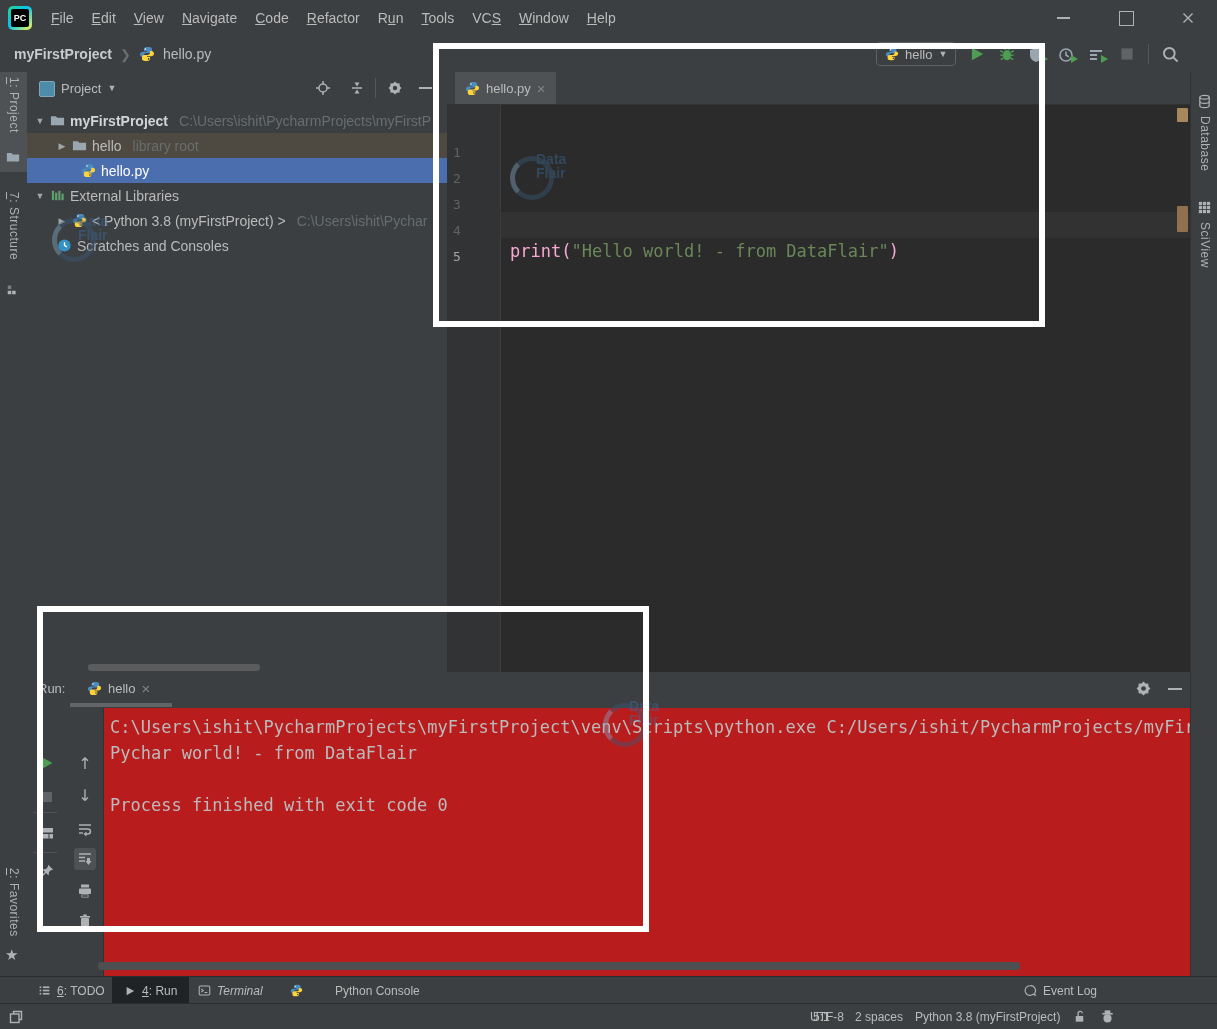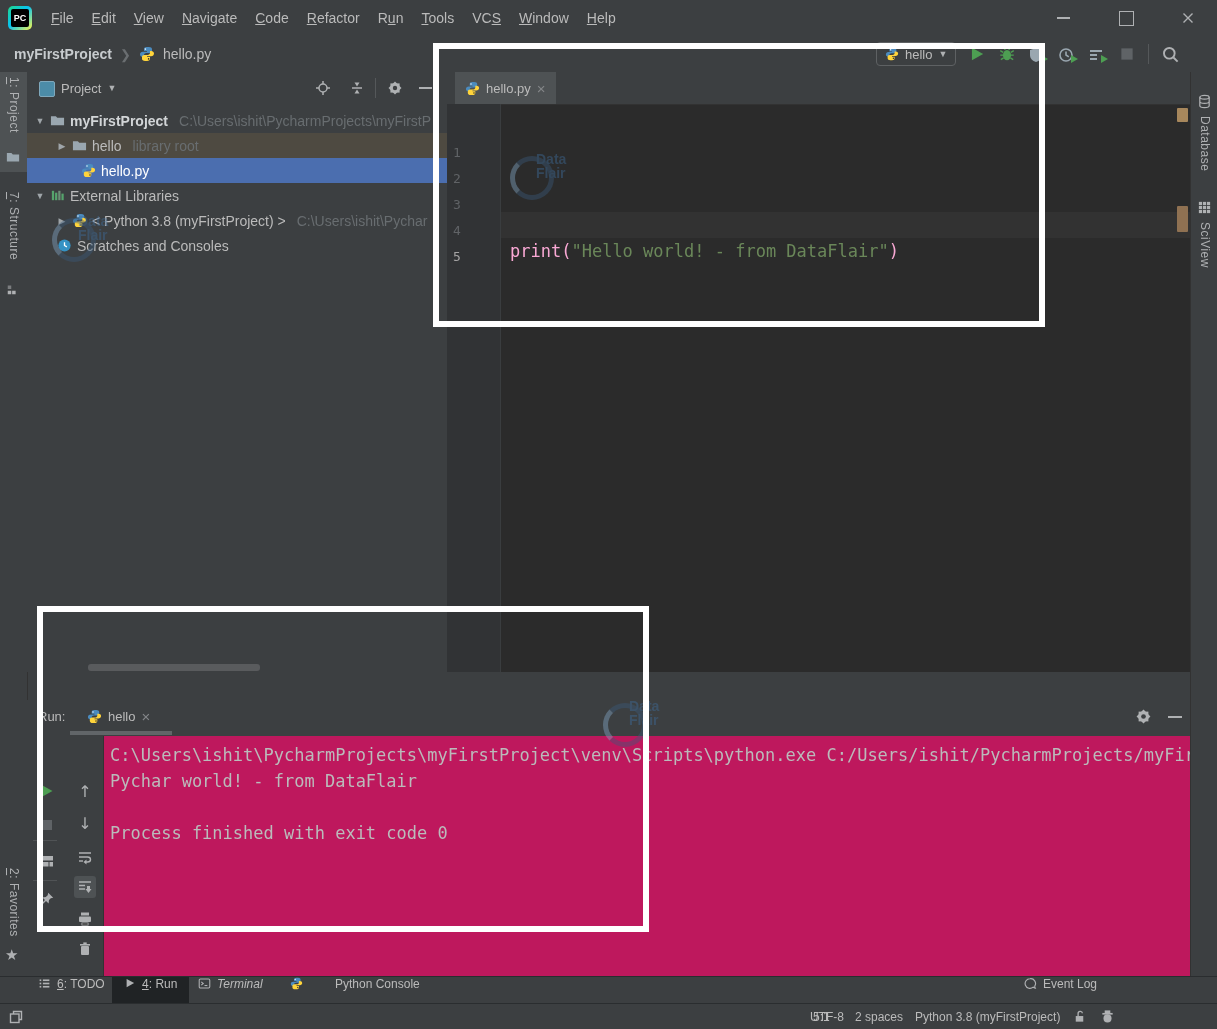--- a/index.html
+++ b/index.html
@@ -68,39 +68,39 @@
   .code-area{position:absolute;left:63px;top:32px;right:0;bottom:0;font-family:"DejaVu Sans Mono",monospace;
         font-size:17px;line-height:26px;white-space:pre;}
   .code-line{height:26px;}
   .cur-line{position:absolute;left:53px;right:0;height:26px;background:#323232;}
   .tok-comment{color:#808080;}
   .tok-string{color:#6A8759;}
   .tok-plain{color:#f9a8d4;}
   .stripe-mark{position:absolute;border-radius:1px;}
 
   
-  .run-panel{left:27px;top:700px;width:1163px;height:304px;background:#be185d;}
+  .run-panel{left:27px;top:672px;width:1163px;height:304px;background:#b91c1c;}
   .rp-header{position:absolute;left:0;top:0;width:1163px;height:36px;background:#3C3F41;}
   .rp-tab-underline{position:absolute;left:43px;top:31px;width:102px;height:4px;background:#61656
 8;background:#616568;}
   .rp-outer{position:absolute;left:0;top:36px;width:40px;height:268px;background:#3C3F41;}
   .rp-inner{position:absolute;left:40px;top:36px;width:36px;height:268px;background:#3C3F41;border-right:1px solid #323232;}
   .rp-btn{position:absolute;left:50%;transform:translateX(-50%);width:22px;height:22px;display:flex;
           align-items:center;justify-content:center;}
   .rp-sel{background:#4E5254;border-radius:3px;}
   .hsep{position:absolute;left:6px;width:24px;height:1px;background:#505355;}
   .console{position:absolute;left:76px;top:36px;width:1087px;height:268px;overflow:hidden;
            font-family:"DejaVu Sans Mono",monospace;font-size:17px;line-height:26px;color:#BBBBBB;
            padding:6px 0 0 7px;box-sizing:border-box;}
   .console-line{height:26px;white-space:pre;}
   .arrow-ch{font-size:16px;color:#AFB1B3;font-family:"DejaVu Sans",sans-serif;}
 
   
   .toolwin-bar{left:0;top:976px;width:1217px;height:27px;background:#3C3F41;border-top:1px solid #2A2D2F;font-size:12px;}
-  .twb-item{position:absolute;top:0;height:27px;display:flex;align-items:flex-start;gap:6px;color:#BBBBBB;}
+  .twb-item{position:absolute;top:0;height:27px;display:flex;align-items:center;gap:6px;color:#BBBBBB;}
   .twb-active{background:#202325;}
   .statusbar{left:0;top:1003px;width:1217px;height:26px;background:#3C3F41;border-top:1px solid #2A2D2F;font-size:12px;}
   .sb-item{position:absolute;top:0;height:26px;line-height:26px;color:#BBBBBB;}
 
   
   .hl-box{position:absolute;border:6px solid #FFFFFF;z-index:50;pointer-events:none;}
 
   
   .watermark{position:absolute;width:80px;height:56px;opacity:.42;z-index:6;pointer-events:none;}
   .wm-ring{position:absolute;left:0;top:6px;width:34px;height:34px;border-radius:50%;

